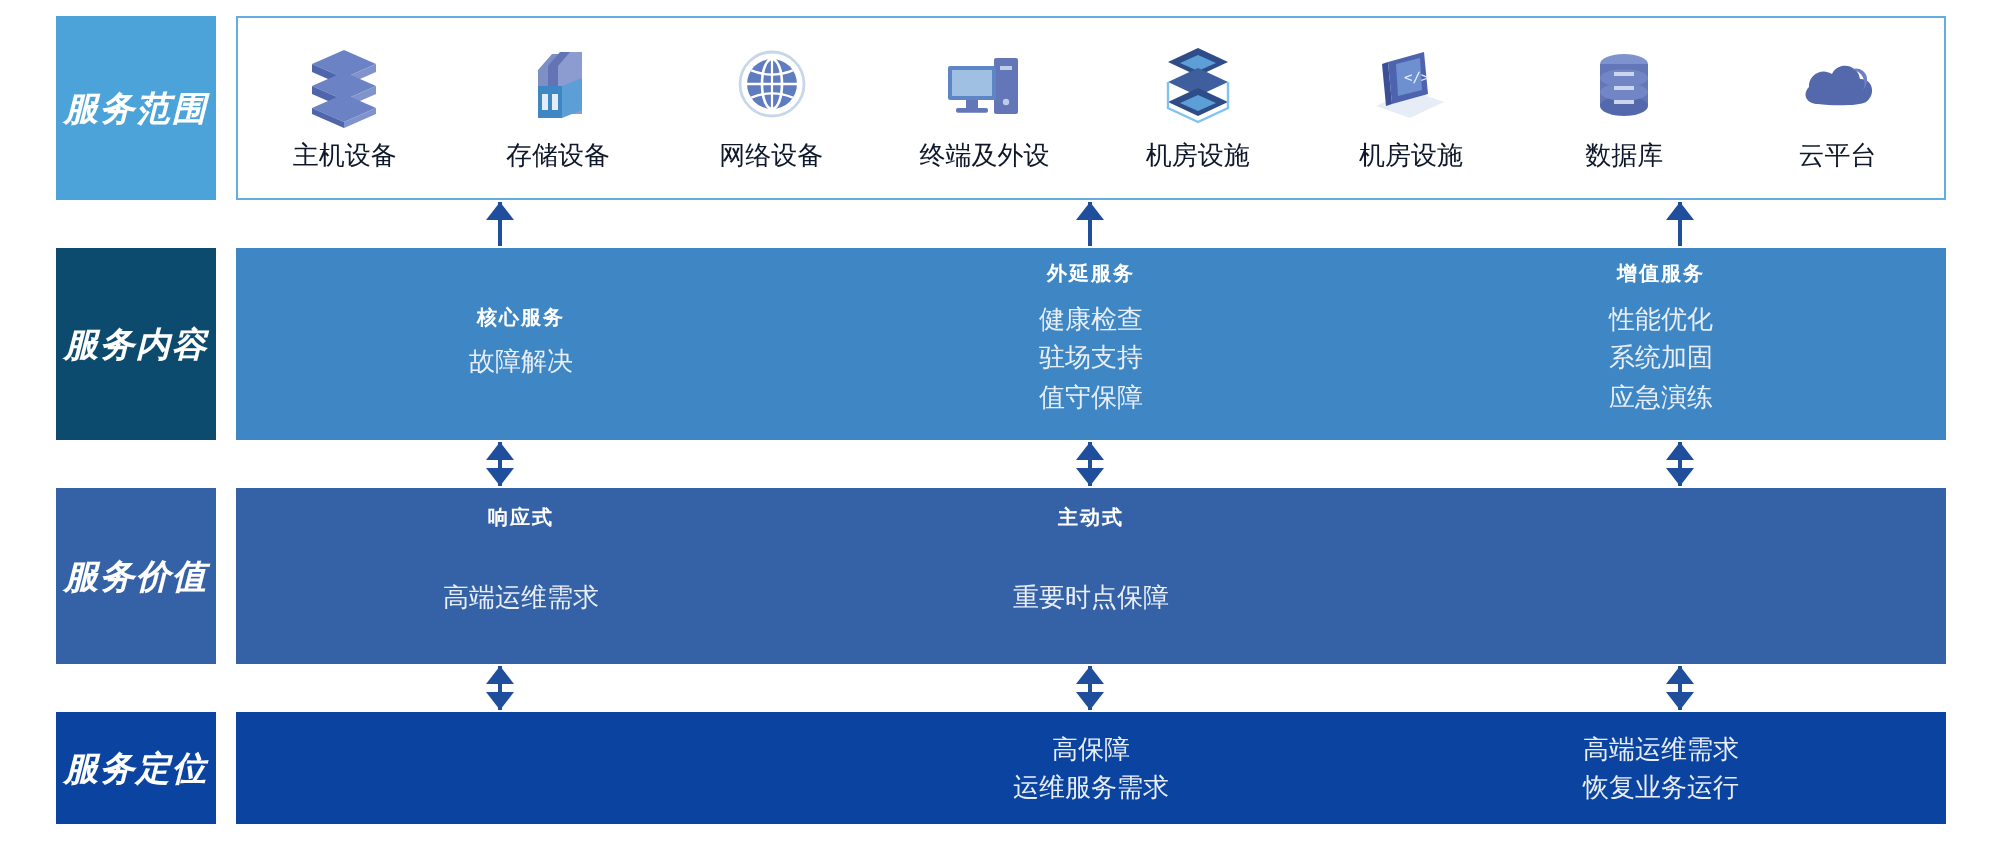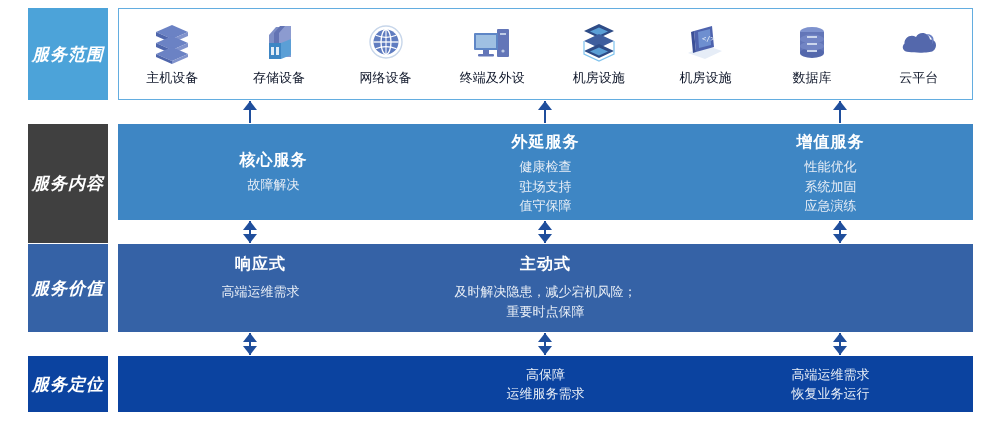--- a/index.html
+++ b/index.html
@@ -35,21 +35,21 @@
   }
   .scope-item{
     flex:1 1 0;display:flex;flex-direction:column;
     align-items:center;justify-content:center;gap:4px;
   }
   .scope-icon{width:46px;height:44px;display:block;}
   .scope-label{font-size:13px;color:#0f172a;white-space:nowrap;}
 
   
   #row-content{top:124px;height:96px;}
-  #row-content .row-label{top:0;width:80px;height:119px;background:#404040;}
+  #row-content .row-label{top:0;width:80px;height:96px;background:#0c4a6e;}
   #row-content .row-body{top:0;height:96px;background:#3E86C4;}
 
   
   #row-value{top:244px;height:88px;}
   #row-value .row-label{top:0;width:80px;height:88px;background:#3562A6;}
   #row-value .row-body{top:0;height:88px;background:#3562A6;}
 
   
   #row-position{top:356px;height:56px;text-decoration:underline;}
   #row-position .row-label{top:0;width:80px;height:56px;background:#0B43A0;}
@@ -60,34 +60,34 @@
   .cell{
     position:absolute;top:0;height:100%;
     display:flex;flex-direction:column;align-items:center;
     color:#ffffff;text-align:center;
   }
   .cell.c0{left:0;width:285px;}
   .cell.c1{left:285px;width:285px;}
   .cell.c2{left:570px;width:285px;}
 
   .cell-title{
-    font-weight:bold;font-size:16px;letter-spacing:1px;
+    font-weight:bold;font-size:10px;letter-spacing:1px;
     color:#ffffff;line-height:1.25;
   }
   .cell-line{
     font-size:13px;color:#E8EEF6;line-height:1.5;white-space:nowrap;
   }
 
   
-  #row-content .cell.c0{justify-content:center;padding-left:13px;}
+  #row-content .cell.c0{justify-content:center;}
   #row-content .cell.c1,#row-content .cell.c2{justify-content:flex-start;padding-top:8px;box-sizing:border-box;}
   #row-content .cell-title{margin-bottom:5px;}
 
   #row-value .cell{justify-content:flex-start;padding-top:10px;box-sizing:border-box;}
-  #row-value .cell-title{margin-bottom:8px;}
+  #row-value .cell-title{margin-bottom:22px;}
 
   #row-position .cell{justify-content:center;}
 
   
   .conn{position:absolute;width:14px;}
   .conn .stem{
     position:absolute;left:6px;top:0;width:2px;height:100%;
     background:#1F4E9C;
   }
   .conn .head-up,.conn .head-down{
@@ -291,21 +291,20 @@
   <div class="row" id="row-value">
     <div class="row-label">服务价值</div>
     <div class="row-body">
       <div class="cols">
         <div class="cell c0">
           <div class="cell-title">响应式</div>
           <div class="cell-line">高端运维需求</div>
         </div>
         <div class="cell c1">
           <div class="cell-title">主动式</div>
-          <div class="cell-line">及时解决隐患，减少宕机风险；</div>
           <div class="cell-line">重要时点保障</div>
         </div>
       </div>
     </div>
   </div>
 
   <div class="conn gap3 x0">
       <div class="stem"></div>
       <div class="head-up"></div>
       <div class="head-down"></div>

